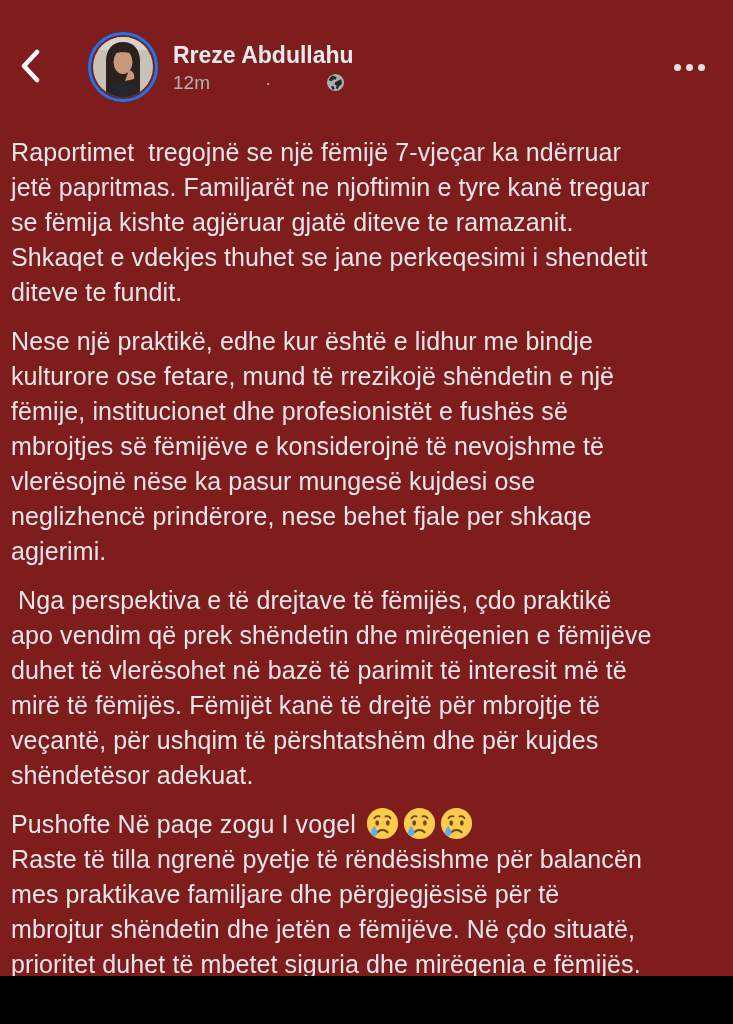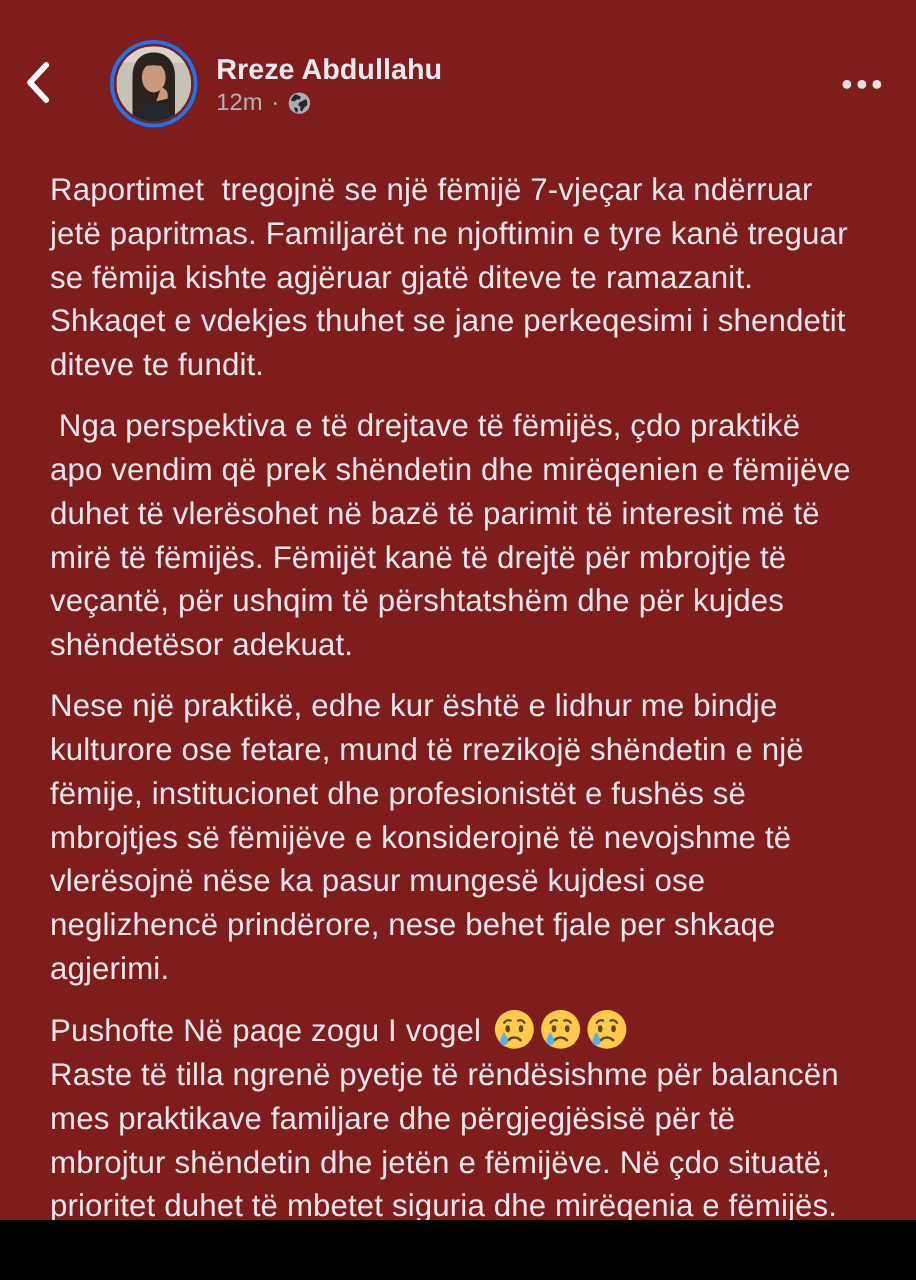--- a/index.html
+++ b/index.html
@@ -37,33 +37,33 @@
   .header-info{
     margin-left:15px;
     display:flex;flex-direction:column;justify-content:center;
   }
   .poster-name{
     font-size:23px;font-weight:700;color:#E7E9EC;line-height:26px;cursor:pointer;
   }
   .meta-row{
     margin-top:5px;
     display:flex;align-items:center;
-    font-size:19px;color:#B0B3B8;line-height:20px;
+    font-size:19px;color:#B0B3B8;line-height:20px;gap:48px;
   }
   .meta-sep{margin:0 7px;}
   .globe{display:block;}
   .more-btn{
     margin-left:auto;margin-right:4px;
     display:flex;gap:5px;align-items:center;
     background:none;border:none;padding:8px 0;cursor:pointer;
   }
   .dot{width:7px;height:7px;border-radius:50%;background:#DFE1E5;}
   
   .content{
-    padding:33px 24px 0 40px;
+    padding:33px 24px 0 11px;
   }
   .post-text{
     margin:0 0 14px 0;
     font-size:25px;
     line-height:35px;
     letter-spacing:0.1px;
     color:#E4E6EB;
     white-space:pre-wrap;
   }
   .closing{margin-bottom:0;}
@@ -128,33 +128,33 @@
       </span>
     </button>
   </div>
 
   <div class="content">
     <p class="post-text">Raportimet  tregojnë se një fëmijë 7-vjeçar ka ndërruar
 jetë papritmas. Familjarët ne njoftimin e tyre kanë treguar
 se fëmija kishte agjëruar gjatë diteve te ramazanit.
 Shkaqet e vdekjes thuhet se jane perkeqesimi i shendetit
 diteve te fundit.</p>
-    <p class="post-text"> Nga perspektiva e të drejtave të fëmijës, çdo praktikë
-apo vendim që prek shëndetin dhe mirëqenien e fëmijëve
-duhet të vlerësohet në bazë të parimit të interesit më të
-mirë të fëmijës. Fëmijët kanë të drejtë për mbrojtje të
-veçantë, për ushqim të përshtatshëm dhe për kujdes
-shëndetësor adekuat.</p>
     <p class="post-text">Nese një praktikë, edhe kur është e lidhur me bindje
 kulturore ose fetare, mund të rrezikojë shëndetin e një
 fëmije, institucionet dhe profesionistët e fushës së
 mbrojtjes së fëmijëve e konsiderojnë të nevojshme të
 vlerësojnë nëse ka pasur mungesë kujdesi ose
 neglizhencë prindërore, nese behet fjale per shkaqe
 agjerimi.</p>
+    <p class="post-text"> Nga perspektiva e të drejtave të fëmijës, çdo praktikë
+apo vendim që prek shëndetin dhe mirëqenien e fëmijëve
+duhet të vlerësohet në bazë të parimit të interesit më të
+mirë të fëmijës. Fëmijët kanë të drejtë për mbrojtje të
+veçantë, për ushqim të përshtatshëm dhe për kujdes
+shëndetësor adekuat.</p>
     <p class="post-text closing"><span>Pushofte Në paqe zogu I vogel</span><svg class="emoji first" viewBox="0 0 36 36">
         <circle cx="18" cy="18" r="17" fill="#FFCB4C"></circle>
         <path d="M9.2 12.2c1.2-1.8 3.6-2.6 5.6-1.9" stroke="#65471B" stroke-width="2" fill="none" stroke-linecap="round"></path>
         <path d="M26.8 12.2c-1.2-1.8-3.6-2.6-5.6-1.9" stroke="#65471B" stroke-width="2" fill="none" stroke-linecap="round"></path>
         <ellipse cx="12.2" cy="17.5" rx="2" ry="3" fill="#65471B"></ellipse>
         <ellipse cx="23.8" cy="17.5" rx="2" ry="3" fill="#65471B"></ellipse>
         <path d="M12.5 27.5c3.2-3.2 7.8-3.2 11 0" stroke="#65471B" stroke-width="2.2" fill="none" stroke-linecap="round"></path>
         <path d="M8.8 20.5c-1.6 2.6-3.3 5.8-3.3 7.6 0 2.1 1.6 3.6 3.5 3.6s3.5-1.5 3.5-3.6c0-1.8-2-5-3.7-7.6z" fill="#5DADEC"></path>
       </svg><svg class="emoji" viewBox="0 0 36 36">
         <circle cx="18" cy="18" r="17" fill="#FFCB4C"></circle>

